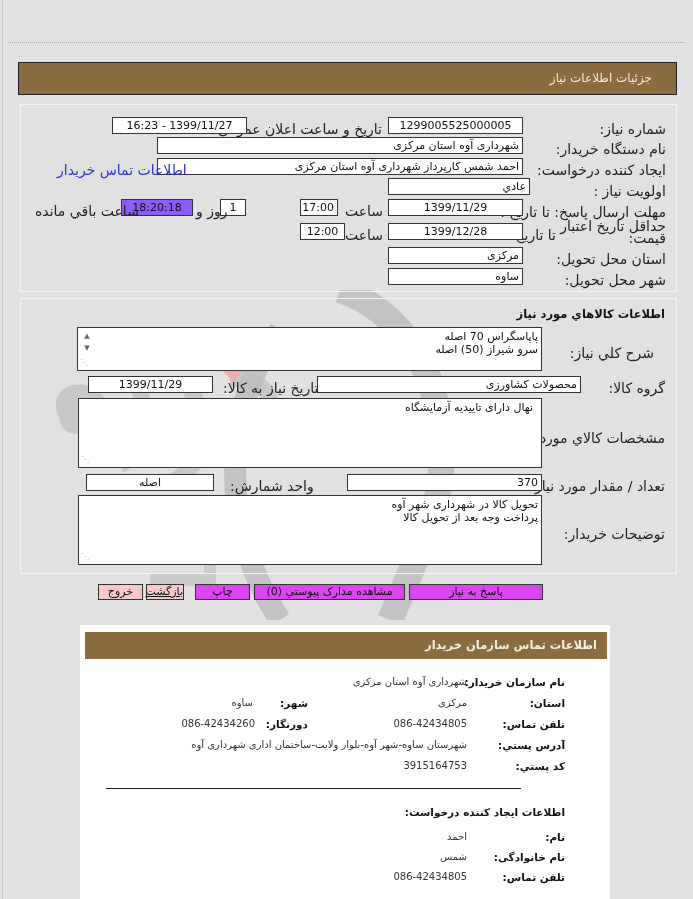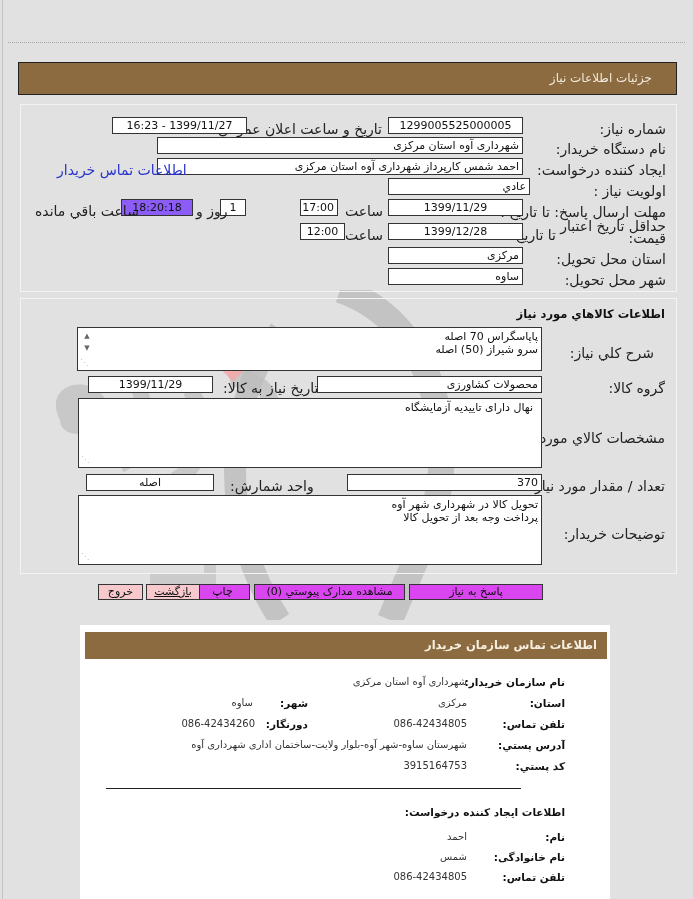--- a/index.html
+++ b/index.html
@@ -141,21 +141,21 @@
   <div>پاپاسگراس 70 اصله</div>
   <div>سرو شيراز (50) اصله</div>
   <div class="scrollbar">
     <div>▲</div>
     <div>▼</div>
   </div>
   <span class="resize">⋰</span>
 </div>
 
 <span class="abs lbl" style="right:28px; top:380px;">گروه کالا:</span>
-<div class="box right" style="left:317px; top:376px; width:225px;">محصولات کشاورزی</div>
+<div class="box right" style="left:317px; top:376px; width:264px;">محصولات کشاورزی</div>
 <span class="abs lbl" style="left:223px; top:380px;">تاريخ نياز به کالا:</span>
 <div class="box center" style="left:88px; top:376px; width:125px;">1399/11/29</div>
 
 <span class="abs lbl" style="right:28px; top:430px;">مشخصات کالاي مورد نياز:</span>
 <div class="area" style="left:78px; top:398px; width:464px; height:70px; padding-right:8px;">
   <div>نهال دارای تاييديه آزمايشگاه</div>
   <span class="resize">⋰</span>
 </div>
 
 <span class="abs lbl" style="right:28px; top:478px;">تعداد / مقدار مورد نياز:</span>
@@ -166,21 +166,21 @@
 <span class="abs lbl" style="right:28px; top:526px;">توضيحات خريدار:</span>
 <div class="area" style="left:78px; top:495px; width:464px; height:70px;">
   <div>تحويل کالا در شهرداری شهر آوه</div>
   <div>پرداخت وجه بعد از تحويل کالا</div>
   <span class="resize">⋰</span>
 </div>
 
 <div class="btn btn-green" style="left:409px; top:584px; width:134px;">پاسخ به نياز</div>
 <div class="btn btn-green" style="left:254px; top:584px; width:151px;">مشاهده مدارک پيوستي (0)</div>
 <div class="btn btn-green" style="left:195px; top:584px; width:55px;">چاپ</div>
-<div class="btn btn-pink underline" style="left:146px; top:584px; width:54px;">بازگشت</div>
+<div class="btn btn-pink underline" style="left:146px; top:584px; width:38px;">بازگشت</div>
 <div class="btn btn-pink" style="left:98px; top:584px; width:45px;">خروج</div>
 
 <div class="card">
   <div class="card-bar">
     <span>اطلاعات تماس سازمان خريدار</span>
   </div>
 
   <span class="clbl" style="right:45px; top:51px;">نام سازمان خريدار:</span>
   <span class="cval" style="right:143px; top:51px;">شهرداری آوه استان مرکزی</span>
 

